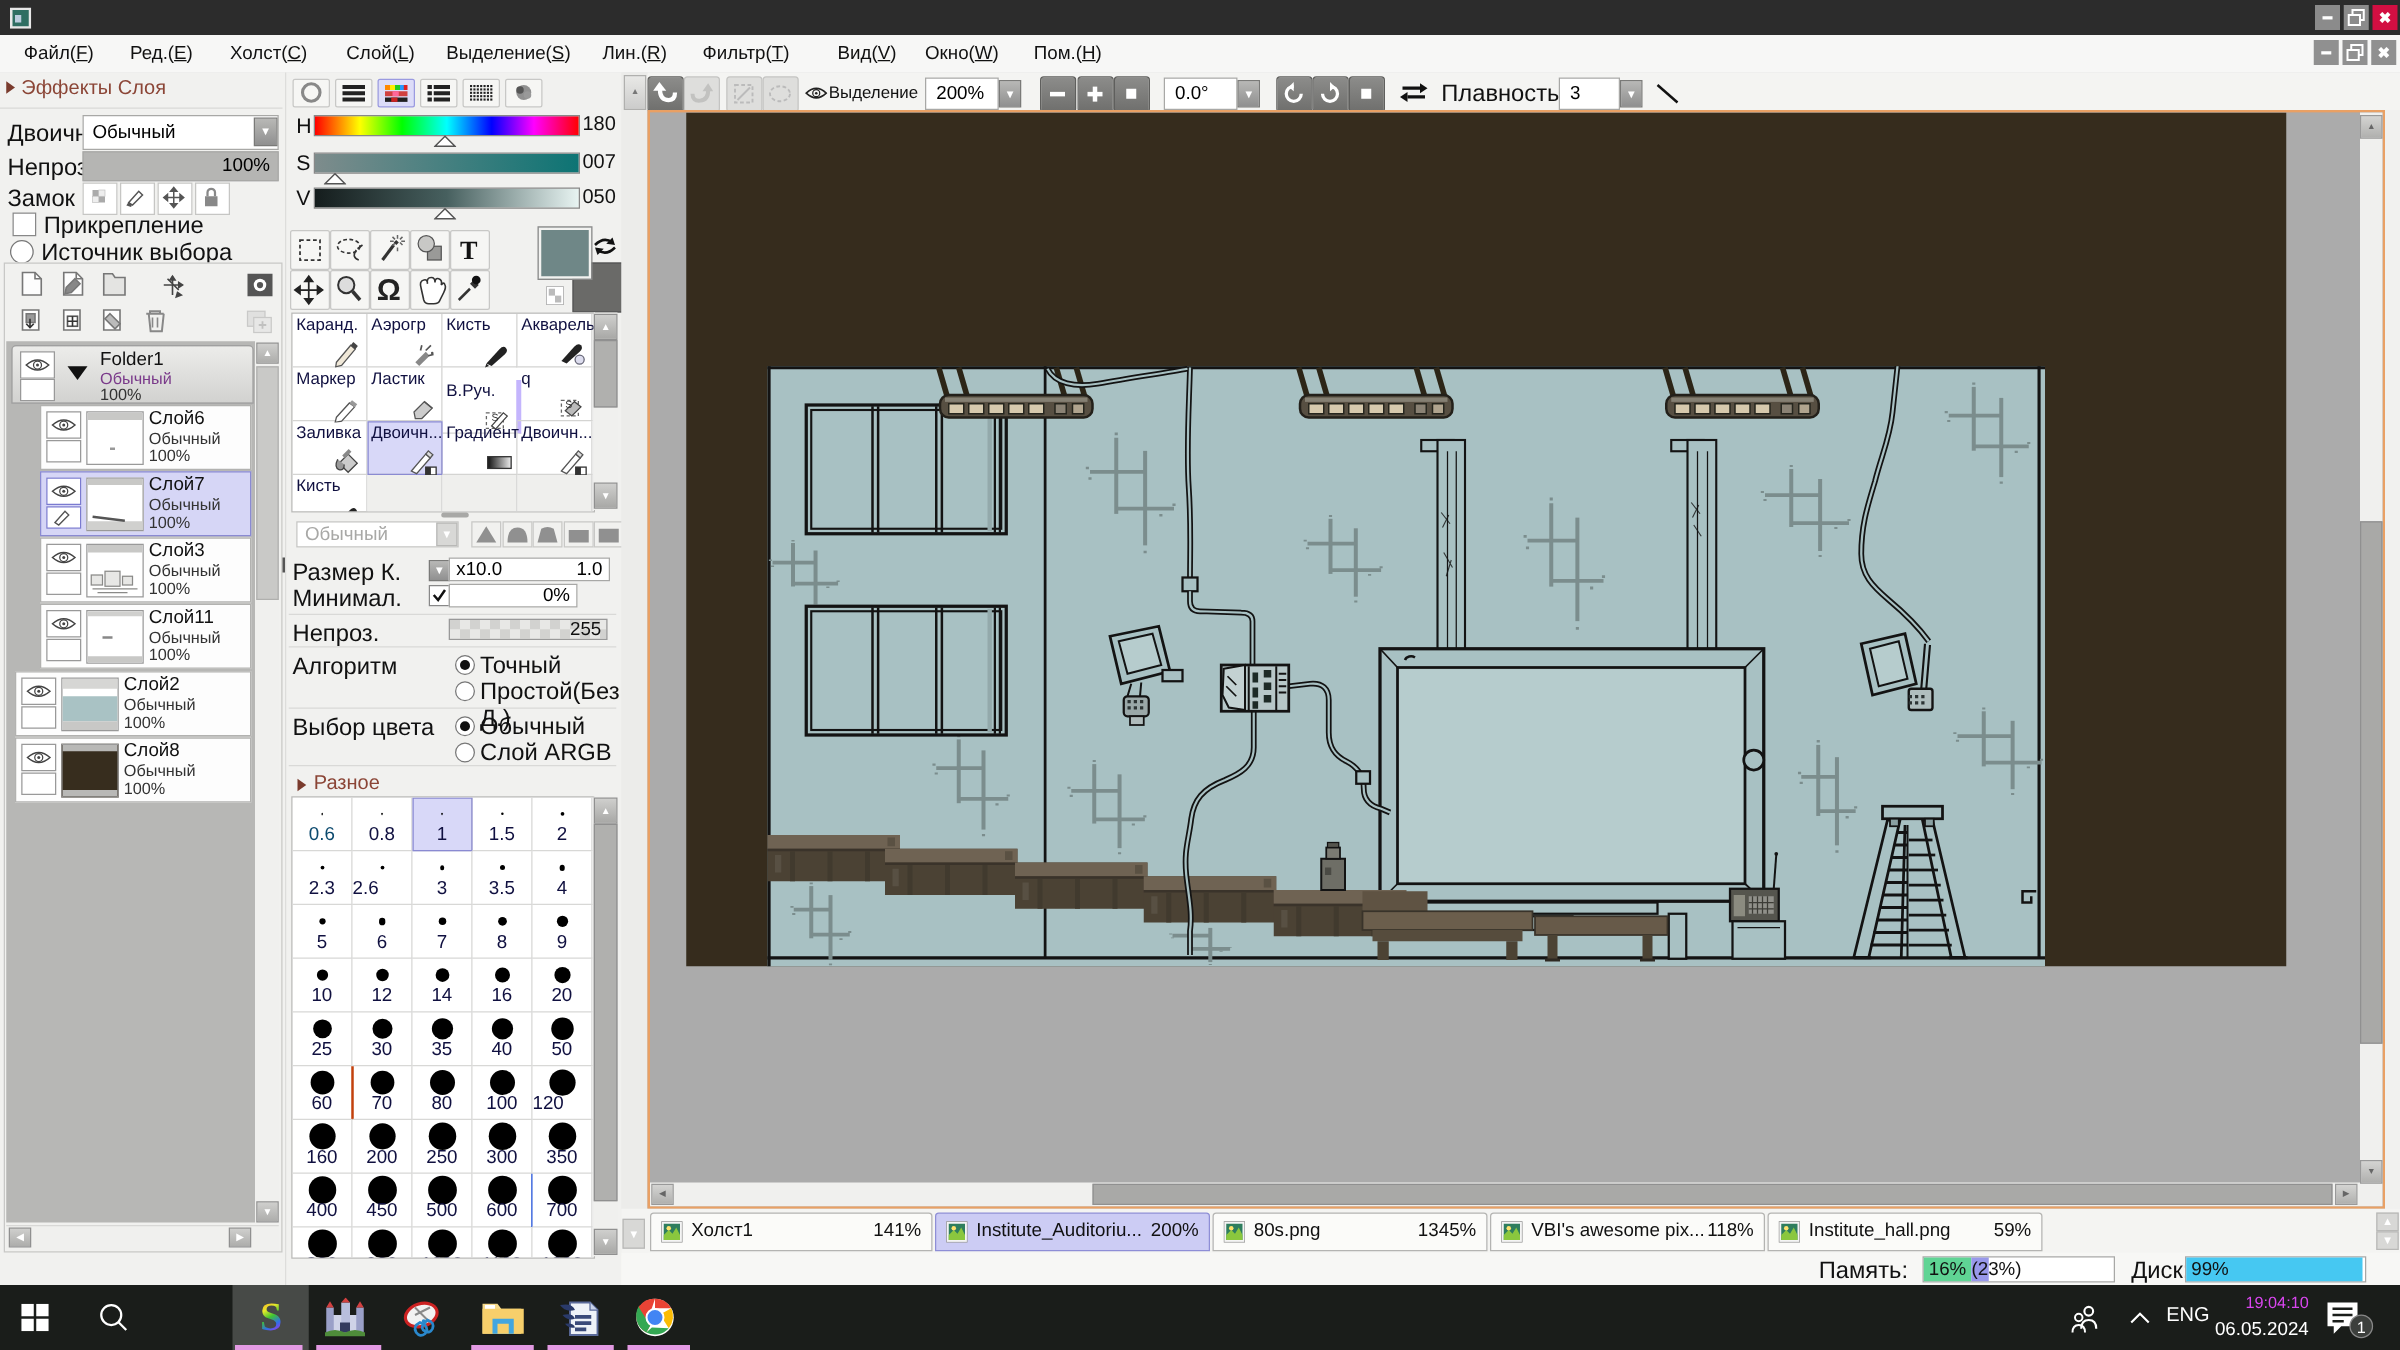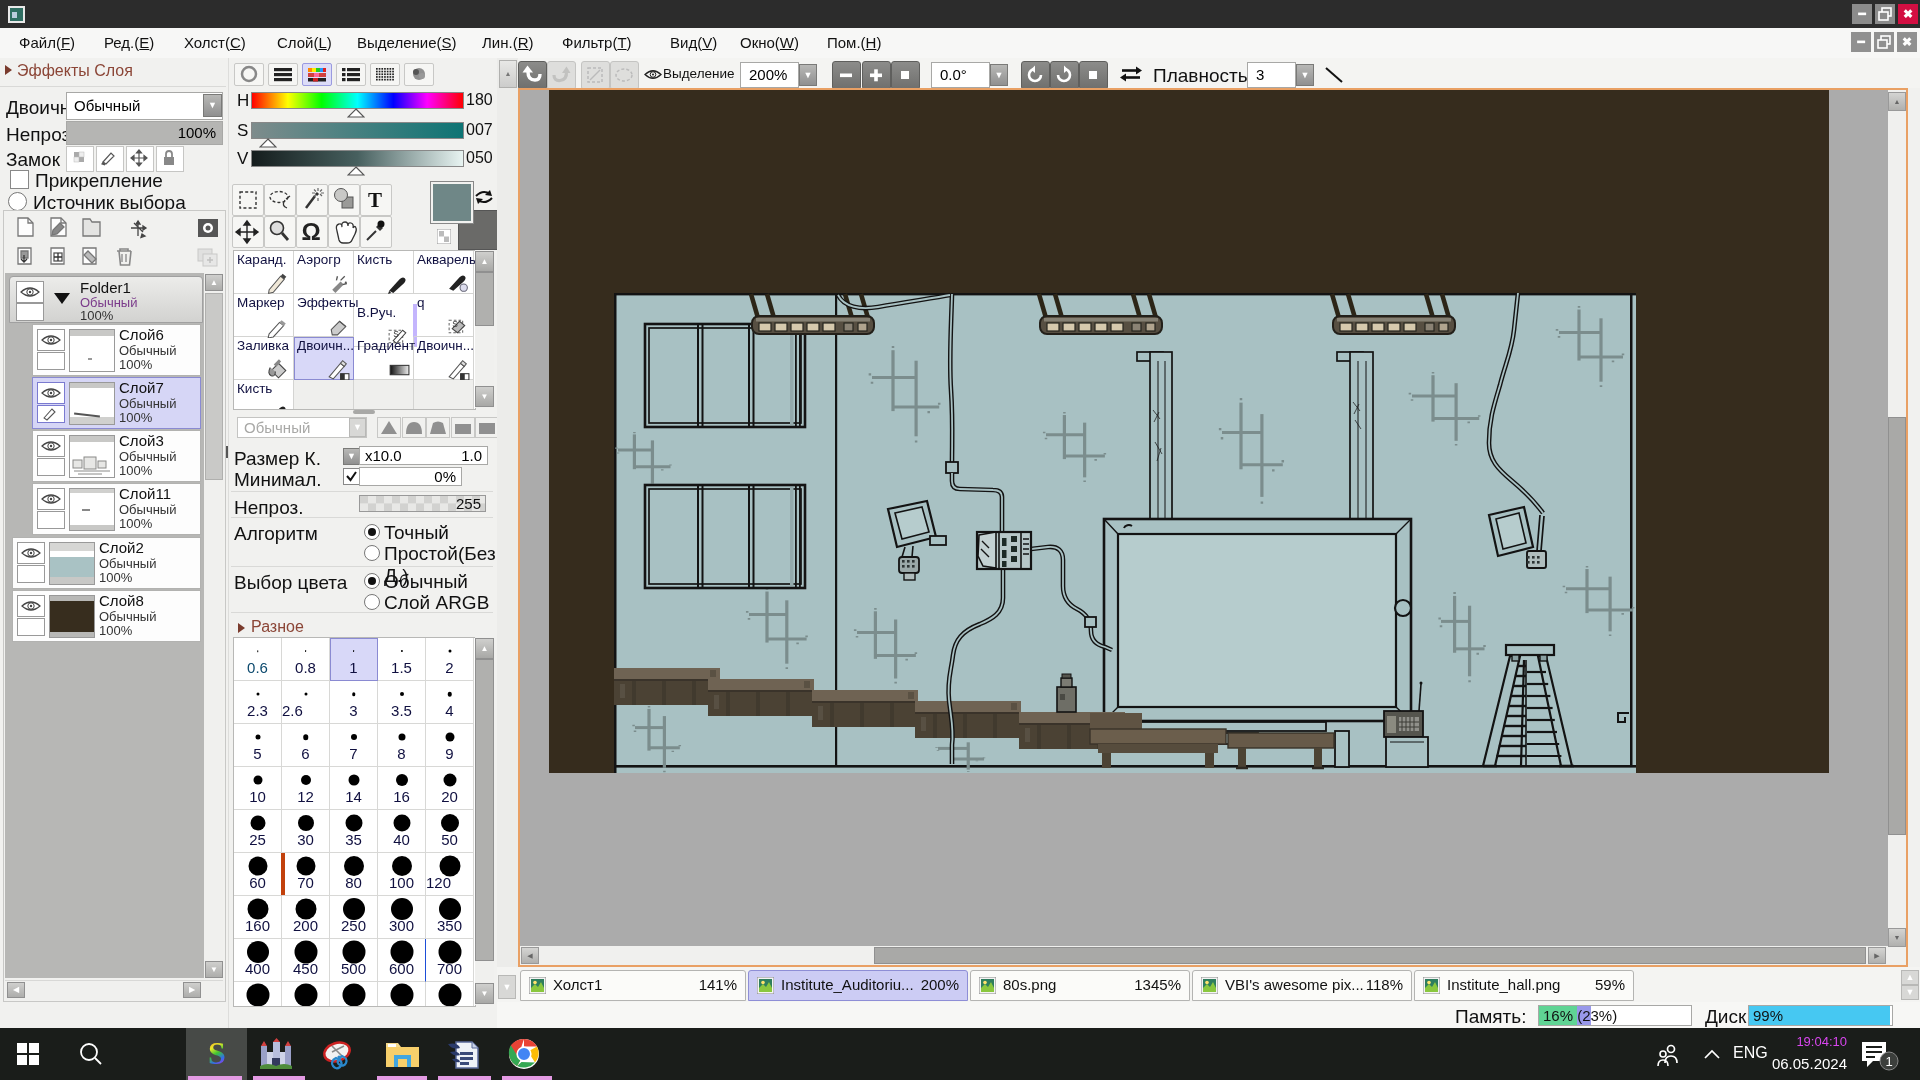--- a/index.html
+++ b/index.html
@@ -513,21 +513,21 @@
           </svg>
 </div>
 <div class="abs" style="left:0px;top:43px;width:59px;height:42px;border-right:1px solid #d4d4d2;border-bottom:1px solid #d4d4d2;">
 <div style="position:absolute;left:3px;top:1px;font-size:13.5px;color:#101040;">Маркер</div>
 <svg style="position:absolute;right:2px;bottom:-2px;" width="25" height="24" viewBox="0 0 24 23">
             <path d="M3 19 L13 8 l4 3 -10 11 -5 1z" fill="#fff" stroke="#555"></path>
             <path d="M13 8 l2 -2 4 3 -2 2.5z" fill="#999"></path>
           </svg>
 </div>
 <div class="abs" style="left:60px;top:43px;width:59px;height:42px;border-right:1px solid #d4d4d2;border-bottom:1px solid #d4d4d2;">
-<div style="position:absolute;left:3px;top:1px;font-size:13.5px;color:#101040;">Эффекты</div>
+<div style="position:absolute;left:3px;top:1px;font-size:13.5px;color:#101040;">Ластик</div>
 <svg style="position:absolute;right:2px;bottom:-2px;" width="25" height="24" viewBox="0 0 24 23">
             <path d="M5 15 l8 -8 6 5 -8 8 -5 0z" fill="#ccc" stroke="#555"></path>
             <path d="M13 7 l6 5" stroke="#555"></path>
           </svg>
 </div>
 <div class="abs" style="left:120px;top:53px;width:59px;height:42px;border-right:4px solid #c4b5fd;border-bottom:1px solid #d4d4d2;">
 <div style="position:absolute;left:3px;top:1px;font-size:13.5px;color:#101040;">В.Руч.</div>
 <svg style="position:absolute;right:2px;bottom:-2px;" width="25" height="24" viewBox="0 0 24 23">
             <rect x="3" y="6" width="13" height="12" fill="none" stroke="#666" stroke-dasharray="2.5 2"></rect>
             <path d="M7 16 L16 6 l3 2.5 -9 10z" fill="#fff" stroke="#444"></path>
@@ -771,21 +771,21 @@
 <div style="position:absolute;left:0;top:21px;width:100%;text-align:center;font-size:15px;color:#101040;">35</div>
 </div>
 <div class="abs" style="left:144px;top:172px;width:47px;height:42px;border-right:1px solid #d8d8d6;border-bottom:1px solid #d8d8d6;">
 <div style="position:absolute;left:50%;top:13px;transform:translate(-50%,-50%);width:17px;height:17px;background:#000;border-radius:50%;"></div>
 <div style="position:absolute;left:0;top:21px;width:100%;text-align:center;font-size:15px;color:#101040;">40</div>
 </div>
 <div class="abs" style="left:192px;top:172px;width:47px;height:42px;border-right:1px solid #d8d8d6;border-bottom:1px solid #d8d8d6;">
 <div style="position:absolute;left:50%;top:13px;transform:translate(-50%,-50%);width:18px;height:18px;background:#000;border-radius:50%;"></div>
 <div style="position:absolute;left:0;top:21px;width:100%;text-align:center;font-size:15px;color:#101040;">50</div>
 </div>
-<div class="abs" style="left:0px;top:215px;width:47px;height:42px;border-right:4px solid #c2410c;border-bottom:1px solid #d8d8d6;">
+<div class="abs" style="left:0px;top:215px;width:47px;height:42px;border-right:2px solid #c2410c;border-bottom:1px solid #d8d8d6;">
 <div style="position:absolute;left:50%;top:13px;transform:translate(-50%,-50%);width:19px;height:19px;background:#000;border-radius:50%;"></div>
 <div style="position:absolute;left:0;top:21px;width:100%;text-align:center;font-size:15px;color:#101040;">60</div>
 </div>
 <div class="abs" style="left:48px;top:215px;width:47px;height:42px;border-right:1px solid #d8d8d6;border-bottom:1px solid #d8d8d6;">
 <div style="position:absolute;left:50%;top:13px;transform:translate(-50%,-50%);width:19px;height:19px;background:#000;border-radius:50%;"></div>
 <div style="position:absolute;left:0;top:21px;width:100%;text-align:center;font-size:15px;color:#101040;">70</div>
 </div>
 <div class="abs" style="left:96px;top:215px;width:47px;height:42px;border-right:1px solid #d8d8d6;border-bottom:1px solid #d8d8d6;">
 <div style="position:absolute;left:50%;top:13px;transform:translate(-50%,-50%);width:20px;height:20px;background:#000;border-radius:50%;"></div>
 <div style="position:absolute;left:0;top:21px;width:100%;text-align:center;font-size:15px;color:#101040;">80</div>

